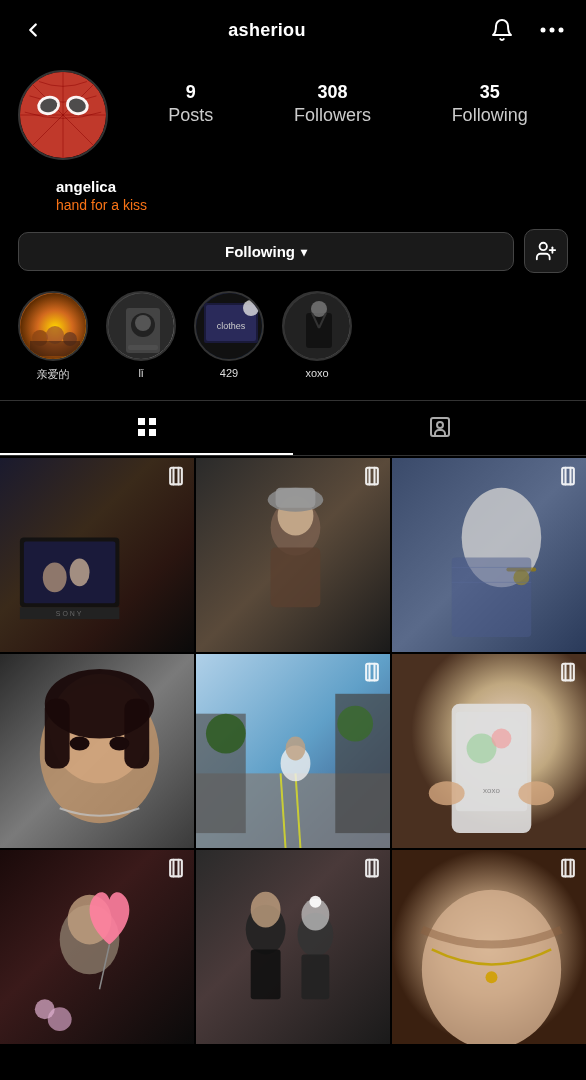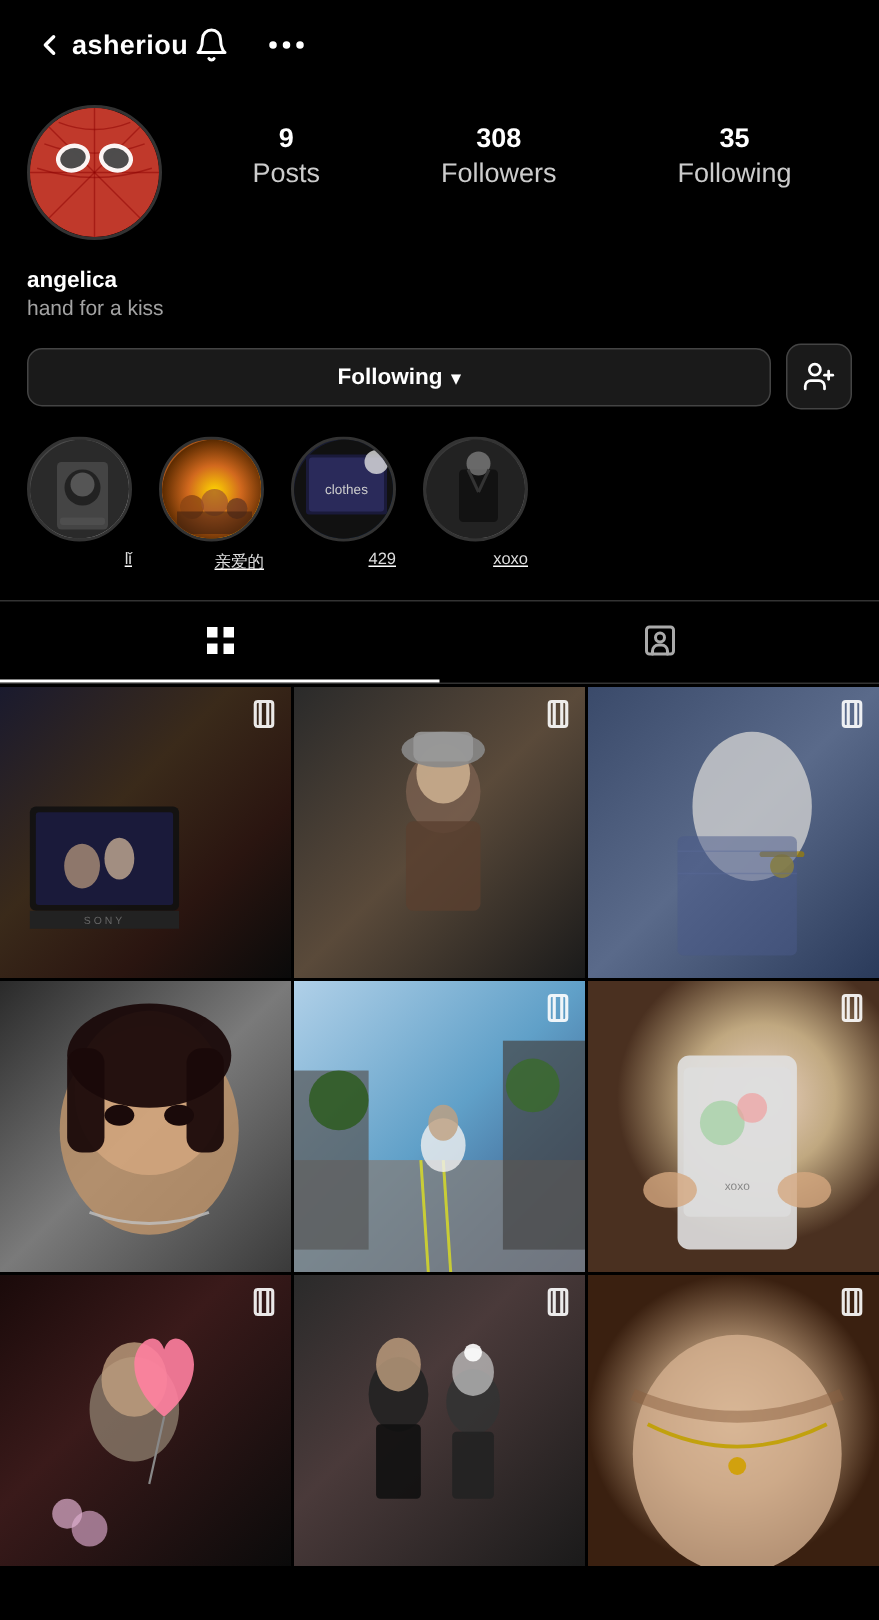--- a/index.html
+++ b/index.html
@@ -10,21 +10,21 @@
       font-family: -apple-system, BlinkMacSystemFont, 'Segoe UI', sans-serif;
       width: 586px;
       min-height: 1080px;
       overflow-x: hidden;
     }
 
     
     .header {
       display: flex;
       align-items: center;
-      justify-content: flex-start;
+      justify-content: space-between;
       padding: 14px 18px;
     }
     .header-title {
       font-size: 18px;
       font-weight: 600;
       letter-spacing: 0.3px;
     }
     .header-icons {
       display: flex;
       gap: 18px;
@@ -89,29 +89,30 @@
       font-weight: 700;
     }
     .stat-label {
       font-size: 18px;
       color: #ccc;
     }
 
     
     .bio-section {
       padding: 4px 18px 16px;
+      margin-left: 38px;
     }
     .bio-username {
       font-size: 15px;
       font-weight: 700;
       margin-bottom: 2px;
     }
     .bio-text {
       font-size: 14px;
-      color: #a3a3a3;
+      color: #f97316;
     }
 
     
     .follow-area {
       display: flex;
       align-items: center;
       gap: 10px;
       padding: 0 18px 18px;
     }
     .following-btn {
@@ -146,24 +147,23 @@
     
     .highlights-section {
       display: flex;
       gap: 18px;
       padding: 0 18px 18px;
       overflow-x: auto;
     }
     .highlight-item {
       display: flex;
       flex-direction: column;
-      align-items: flex-end;
+      align-items: center;
       gap: 6px;
       cursor: pointer;
-      text-decoration: underline;
     }
     .highlight-circle {
       width: 70px;
       height: 70px;
       border-radius: 50%;
       border: 2px solid #333;
       overflow: hidden;
       background: #222;
     }
     .highlight-label {
@@ -318,33 +318,20 @@
       <circle cx="9" cy="7" r="4"></circle>
       <line x1="19" y1="8" x2="19" y2="14"></line>
       <line x1="22" y1="11" x2="16" y2="11"></line>
     </svg>
   </button>
 </div>
 
 <div class="highlights-section">
 
   <div class="highlight-item">
-    <div class="highlight-circle hl-2">
-      <svg width="70" height="70" viewBox="0 0 70 70">
-        <circle cx="35" cy="35" r="35" fill="#2a2a2a"></circle>
-        <rect x="18" y="15" width="34" height="45" rx="3" fill="#444"></rect>
-        <circle cx="35" cy="32" r="12" fill="#222"></circle>
-        <circle cx="35" cy="30" r="8" fill="#888" opacity="0.5"></circle>
-        <rect x="20" y="52" width="30" height="5" rx="2" fill="#555" opacity="0.6"></rect>
-      </svg>
-    </div>
-    <span class="highlight-label">lǐ</span>
-  </div>
-
-  <div class="highlight-item">
     <div class="highlight-circle hl-1">
       <svg width="70" height="70" viewBox="0 0 70 70">
         <circle cx="35" cy="35" r="35" fill="url(#g1)"></circle>
         <defs>
             <radialGradient id="g1">
               <stop offset="0%" stop-color="#FFD700"></stop>
               <stop offset="50%" stop-color="#D2691E"></stop>
               <stop offset="100%" stop-color="#5a2a00"></stop>
             </radialGradient>
           </defs>
@@ -352,20 +339,33 @@
         <circle cx="20" cy="45" r="8" fill="#8B4513" opacity="0.8"></circle>
         <circle cx="35" cy="42" r="9" fill="#A0522D" opacity="0.7"></circle>
         <circle cx="50" cy="46" r="7" fill="#6B3A1F" opacity="0.8"></circle>
         <rect x="10" y="48" width="50" height="15" fill="#3d2010" opacity="0.6"></rect>
       </svg>
     </div>
     <span class="highlight-label">亲爱的</span>
   </div>
 
   <div class="highlight-item">
+    <div class="highlight-circle hl-2">
+      <svg width="70" height="70" viewBox="0 0 70 70">
+        <circle cx="35" cy="35" r="35" fill="#2a2a2a"></circle>
+        <rect x="18" y="15" width="34" height="45" rx="3" fill="#444"></rect>
+        <circle cx="35" cy="32" r="12" fill="#222"></circle>
+        <circle cx="35" cy="30" r="8" fill="#888" opacity="0.5"></circle>
+        <rect x="20" y="52" width="30" height="5" rx="2" fill="#555" opacity="0.6"></rect>
+      </svg>
+    </div>
+    <span class="highlight-label">lǐ</span>
+  </div>
+
+  <div class="highlight-item">
     <div class="highlight-circle hl-3">
       <svg width="70" height="70" viewBox="0 0 70 70">
         <circle cx="35" cy="35" r="35" fill="#111"></circle>
         <rect x="8" y="10" width="54" height="40" rx="2" fill="#1a1a3a"></rect>
         <rect x="10" y="12" width="50" height="36" rx="2" fill="#2a2a5a"></rect>
         <text x="35" y="36" text-anchor="middle" fill="#ccc" font-size="9" font-family="sans-serif">clothes</text>
         <circle cx="55" cy="15" r="8" fill="#e0e0e0" opacity="0.8"></circle>
       </svg>
     </div>
     <span class="highlight-label">429</span>

